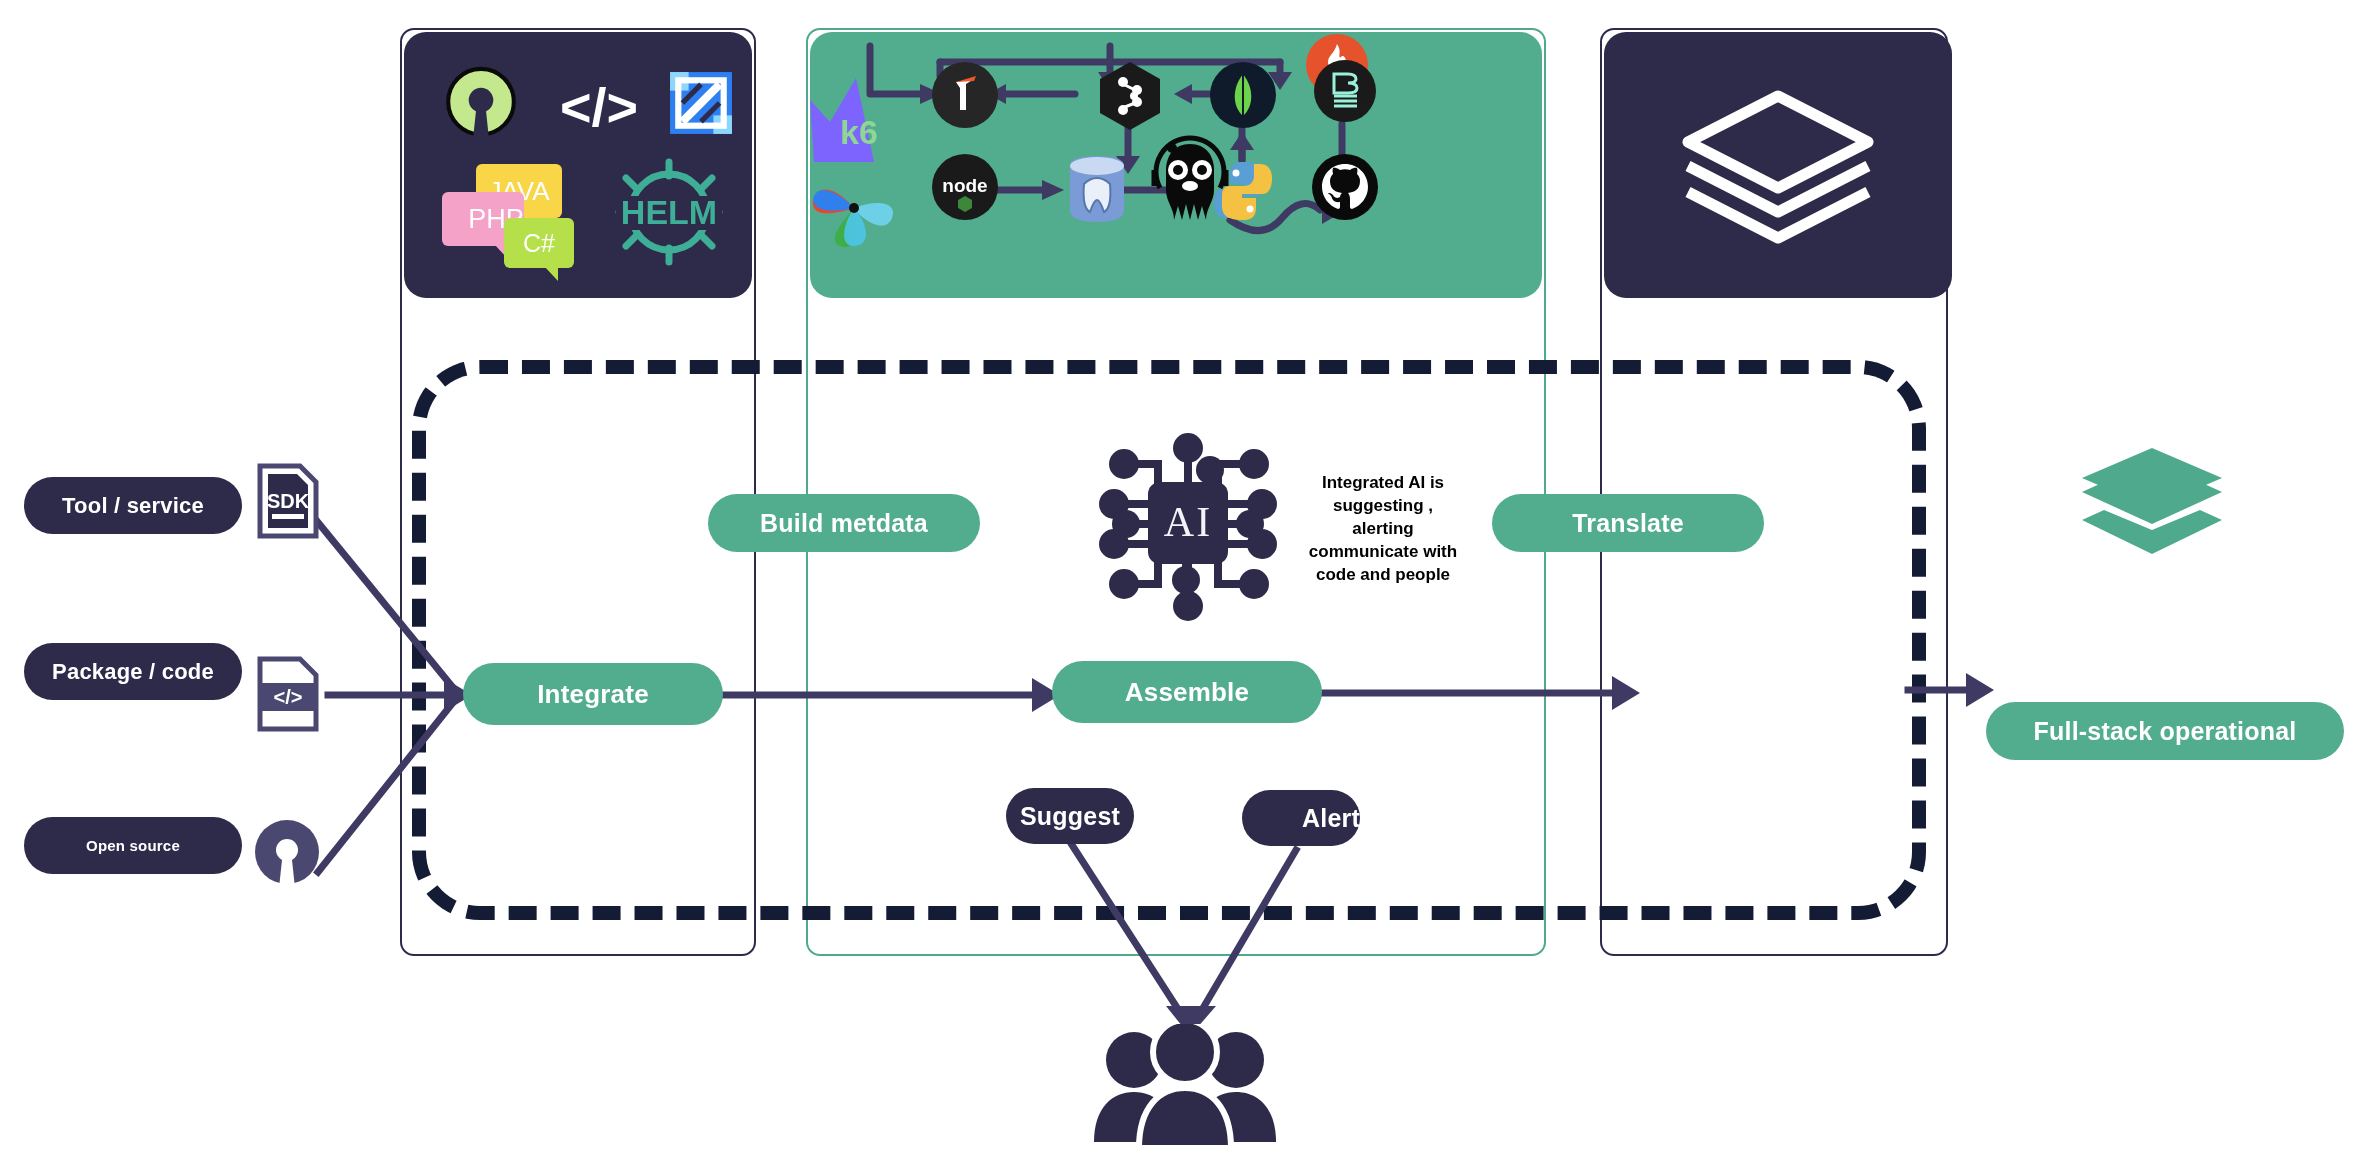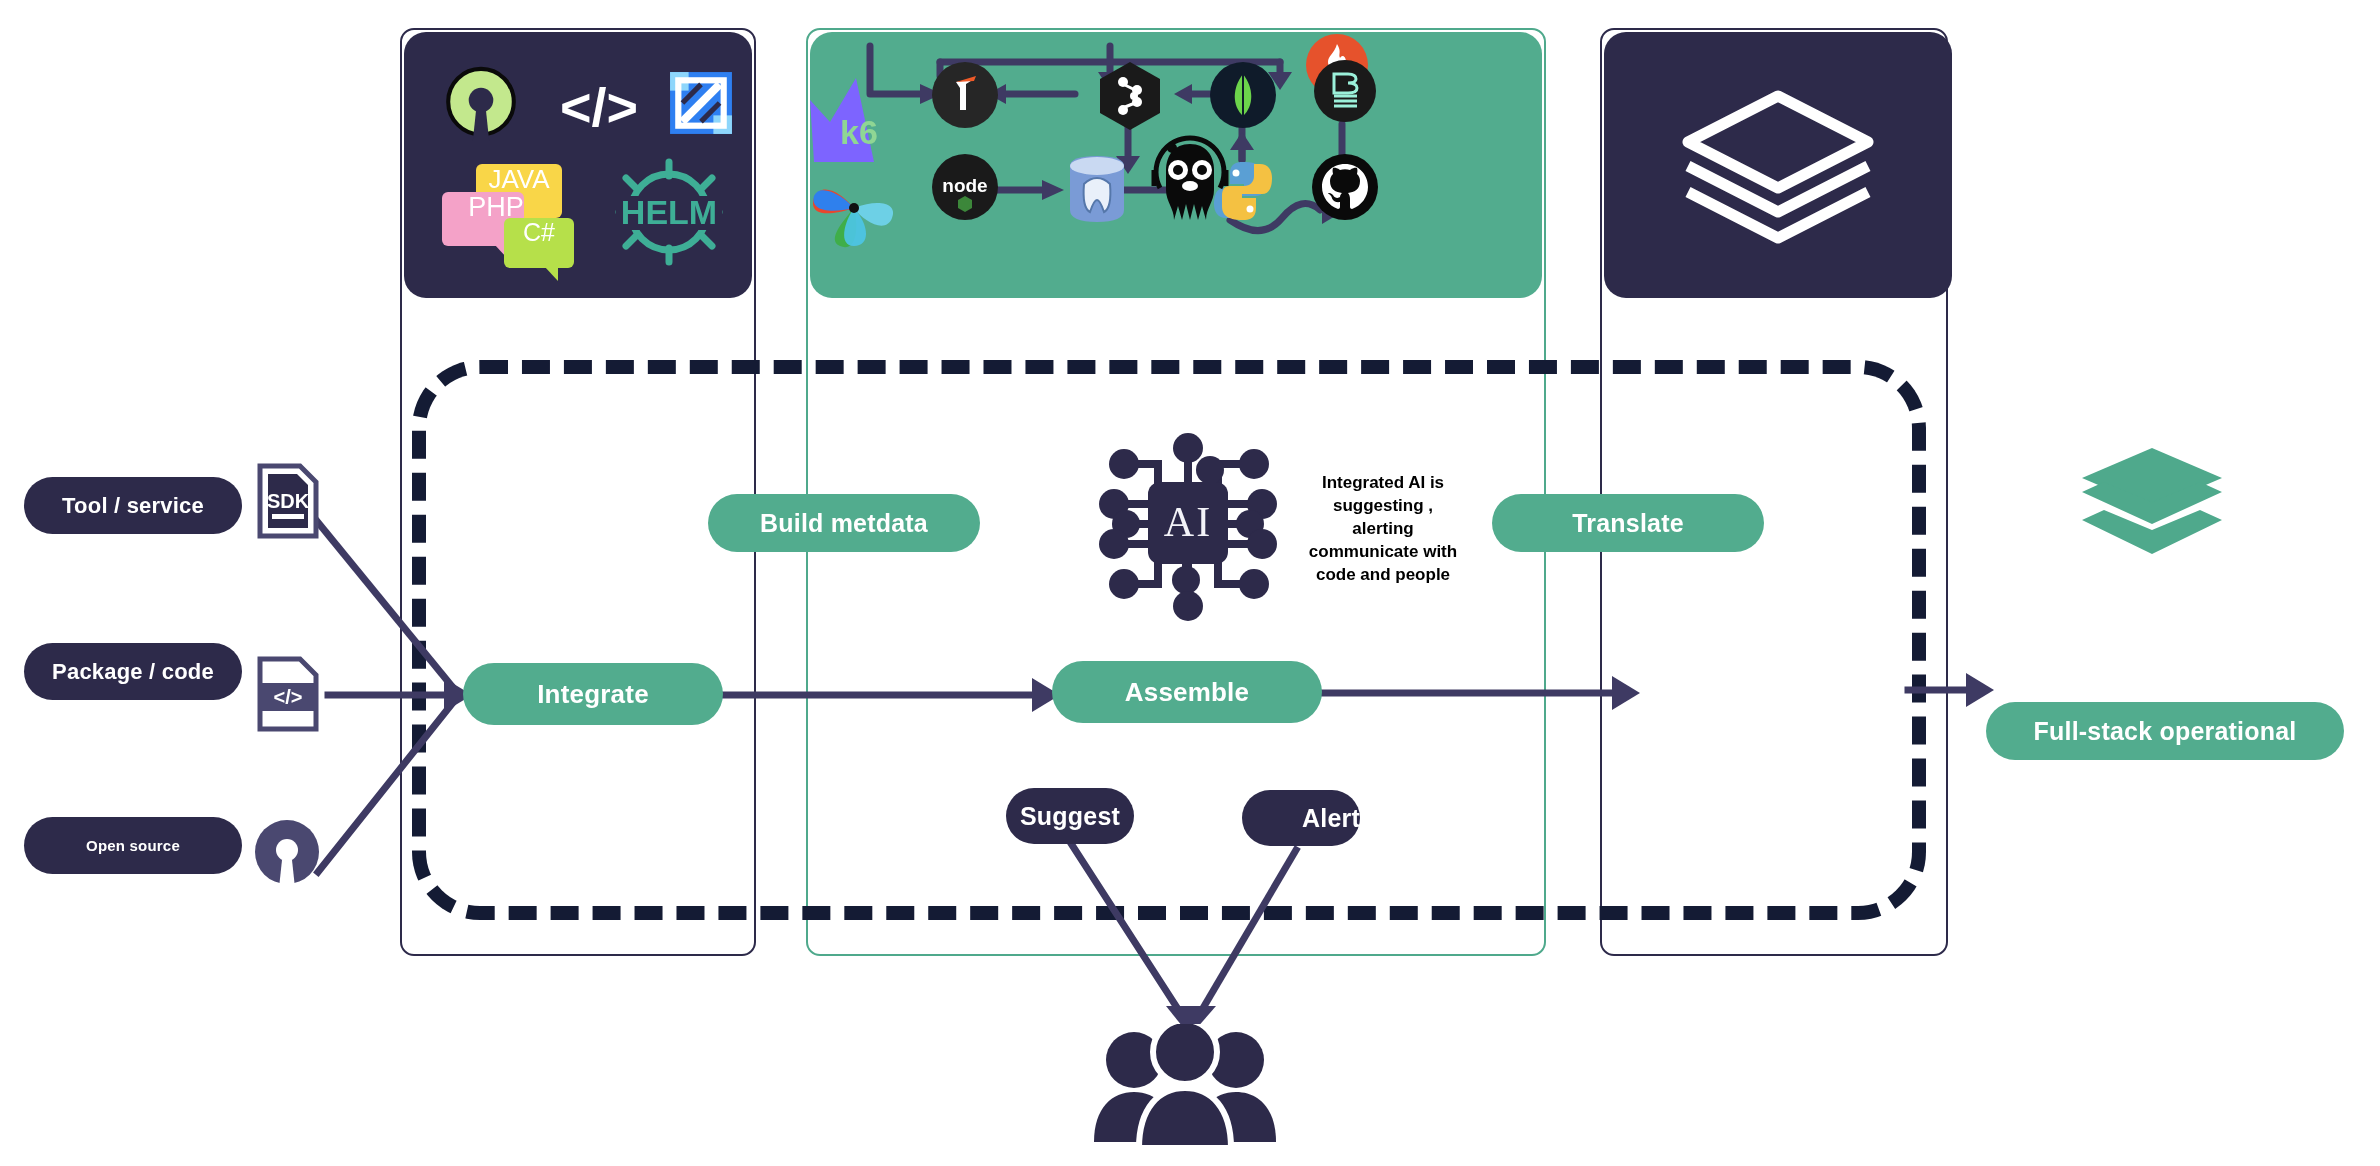--- a/index.html
+++ b/index.html
@@ -63,21 +63,21 @@
 
   
   #wires { position: absolute; left: 0; top: 0; width: 2380px; height: 1166px; pointer-events: none; }
 
   
   .logo { position: absolute; display: block; }
 
   .speech {
     position: absolute;
     border-radius: 6px;
-    display: flex; justify-content: center;
+    display: flex; align-items: center; justify-content: center;
     font-weight: normal;
     color: #ffffff;
   }
   .speech::after {
     content: "";
     position: absolute;
     bottom: -13px; right: 16px;
     border-left: 14px solid transparent;
     border-top: 15px solid currentColor;
   }

